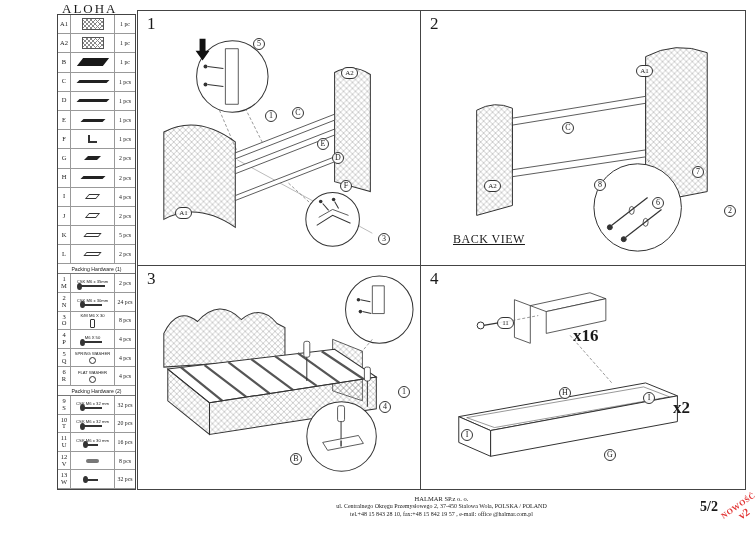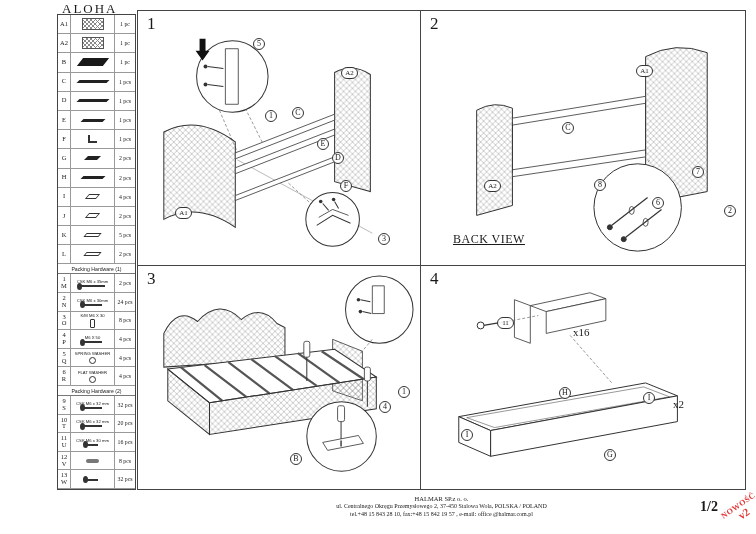--- a/index.html
+++ b/index.html
@@ -50,21 +50,21 @@
   .p1 { left:0;    top:0;     width:284px; height:256px; }
   .p2 { left:283px; top:0;    width:326px; height:256px; }
   .p3 { left:0;    top:255px; width:284px; height:225px; }
   .p4 { left:283px; top:255px; width:326px; height:225px; }
   .panel-num { position:absolute; left:9px; top:3px; font-size:17px; }
   .art { position:absolute; left:0; top:0; width:100%; height:100%; }
   .lbl { position:absolute; min-width:12px; height:12px; padding:0 1px;
          border:1px solid #333; border-radius:50%; background:rgba(255,255,255,.92);
          font-size:8px; display:flex; align-items:center; justify-content:center; line-height:1; }
   .lbl.wide { min-width:17px; border-radius:8px; font-size:7px; }
-  .mult { position:absolute; font-size:11px; font-weight:normal; }
+  .mult { position:absolute; font-size:17px; font-weight:bold; }
   .backview { position:absolute; left:32px; top:221px; font-size:12px;
               text-decoration:underline; letter-spacing:.5px; }
 
   
   .footer { position:absolute; left:137px; top:495px; width:609px; text-align:center; line-height:1.3; }
   .f-company { font-size:6.5px; }
   .f-line    { font-size:6px; }
   .page-num  { position:absolute; left:700px; top:499px; font-size:14px; font-weight:bold; }
   .stamp { position:absolute; left:722px; top:501px; transform:rotate(-35deg);
            color:#e23535; font-weight:bold; text-align:center; line-height:1; }
@@ -430,19 +430,19 @@
       <div class="lbl" style="left:183px;top:183px">G</div>
       <div class="mult" style="left:252px;top:132px">x2</div>
     </section>
   </div>
 
   <div class="footer">
     <div class="f-company">HALMAR SP.z o. o.</div>
     <div class="f-line">ul. Centralnego Okręgu Przemysłowego 2, 37-450 Stalowa Wola, POLSKA / POLAND</div>
     <div class="f-line">tel.+48 15 843 28 10, fax:+48 15 842 19 57 , e-mail: office @halmar.com.pl</div>
   </div>
-  <div class="page-num">1/2</div>
+  <div class="page-num">5/2</div>
   <div class="stamp">
     <div class="stamp-1">NOWOŚĆ</div>
     <div class="stamp-2">v2</div>
   </div>
 
 </div>
 
 </body></html>

